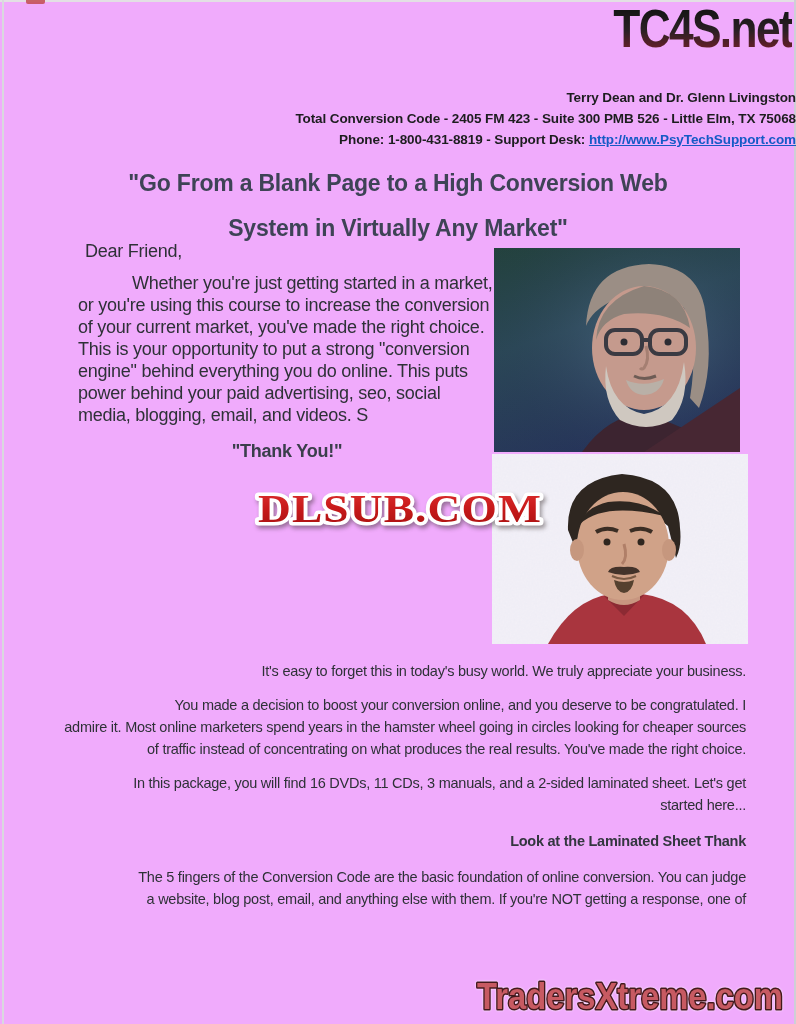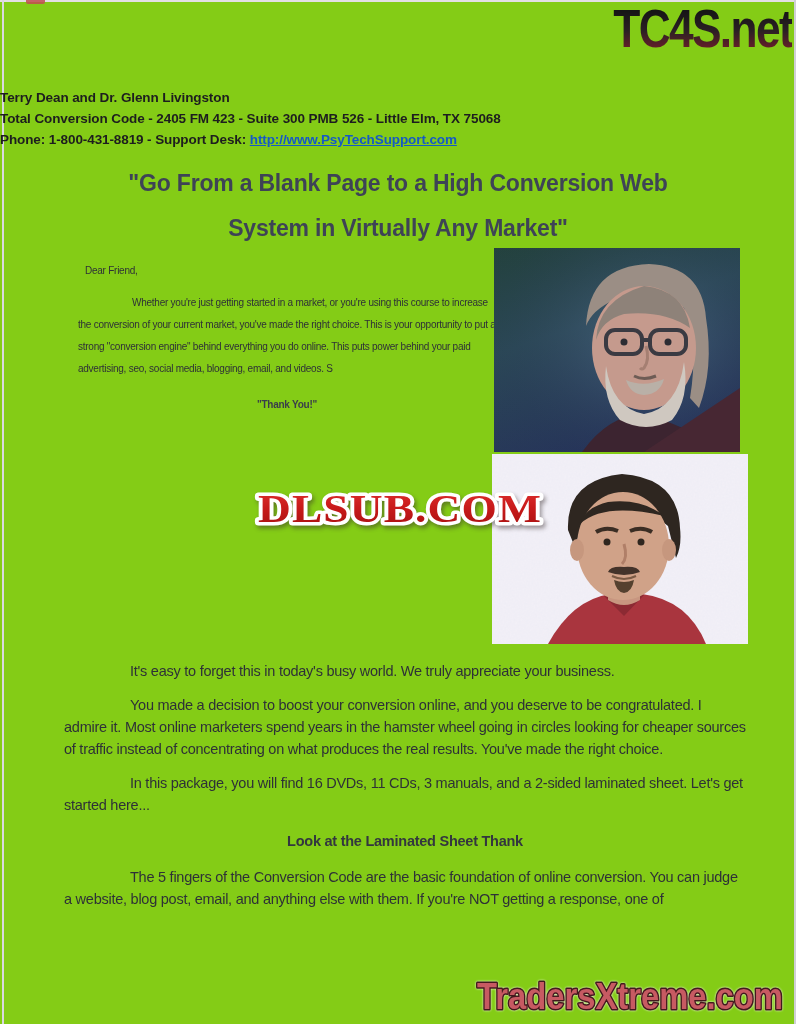--- a/index.html
+++ b/index.html
@@ -4,69 +4,69 @@
 <style>
   html,body{margin:0;padding:0;}
   body{
     background:#ffffff;
     font-family:"Liberation Sans", sans-serif;
     width:796px;height:1024px;
     position:relative;overflow:hidden;
   }
   .page{
     position:absolute;inset:0;
-    background:#84cc16;
+    background:#f0abfc;
   }
   
   .edge-left{position:absolute;left:2px;top:0;bottom:0;width:2px;background:#d9d8de;}
   .edge-right{position:absolute;right:0;top:0;bottom:0;width:2px;background:#cfcfd6;}
   .edge-top{position:absolute;left:0;top:0;right:0;height:2px;background:#e3dfe4;}
   .corner-mark{position:absolute;left:26px;top:0;width:19px;height:4px;background:#c24b50;opacity:.85;border-radius:0 0 2px 2px;}
 
   
   .tc4s{
     position:absolute;top:0;right:4px;
     font-size:54px;font-weight:bold;letter-spacing:-2px;line-height:56px;
     transform:scaleX(.82);transform-origin:right top;
     background:linear-gradient(#161616 20%, #2b2024 55%, #6c1f2a 90%);
     -webkit-background-clip:text;background-clip:text;
     color:transparent;
   }
 
   
   .contact{
     position:absolute;top:87px;left:0;width:100%;
-    text-align:left;font-size:13.5px;font-weight:bold;color:#1d1d1f;
+    text-align:right;font-size:13.5px;font-weight:bold;color:#1d1d1f;
     line-height:21px;letter-spacing:-0.1px;
   }
   .contact a{color:#155ac6;font-weight:bold;}
 
   
   .headline{
     position:absolute;top:161px;left:0;width:100%;
     text-align:center;font-size:23px;font-weight:bold;color:#3e4356;
     line-height:45px;letter-spacing:-0.2px;
   }
 
   
   .body-col{
-    position:absolute;left:78px;top:260px;width:418px;
-    font-size:10px;line-height:22px;color:#2e3137;letter-spacing:-0.25px;
+    position:absolute;left:78px;top:240px;width:418px;
+    font-size:18px;line-height:22px;color:#2e3137;letter-spacing:-0.25px;
   }
   .body-col p{margin:0 0 10px 0;text-indent:54px;}
   .body-col p.no-indent{text-indent:7px;}
   .center-head{
     text-align:center;font-weight:bold;text-indent:0 !important;
     margin-top:14px !important;color:#3a3e4b;
   }
   .body-full{
     position:absolute;left:64px;top:660px;width:682px;
     font-size:14.5px;line-height:22px;color:#2e3137;letter-spacing:-0.25px;
   }
-  .body-full p{margin:0 0 12px 0;text-indent:66px;}
+  .body-full p{margin:0 0 12px 0;text-indent:66px;text-align:right;}
   .body-full .center-head{margin:4px 0 14px 0;color:#33363f;}
 
   
   .photo-top{position:absolute;left:494px;top:248px;width:246px;height:204px;}
   .photo-bottom{position:absolute;left:492px;top:454px;width:256px;height:190px;}
   .photo-top svg,.photo-bottom svg{display:block;}
 
   
   .sticker{
     position:absolute;left:248px;top:481px;width:304px;height:54px;

